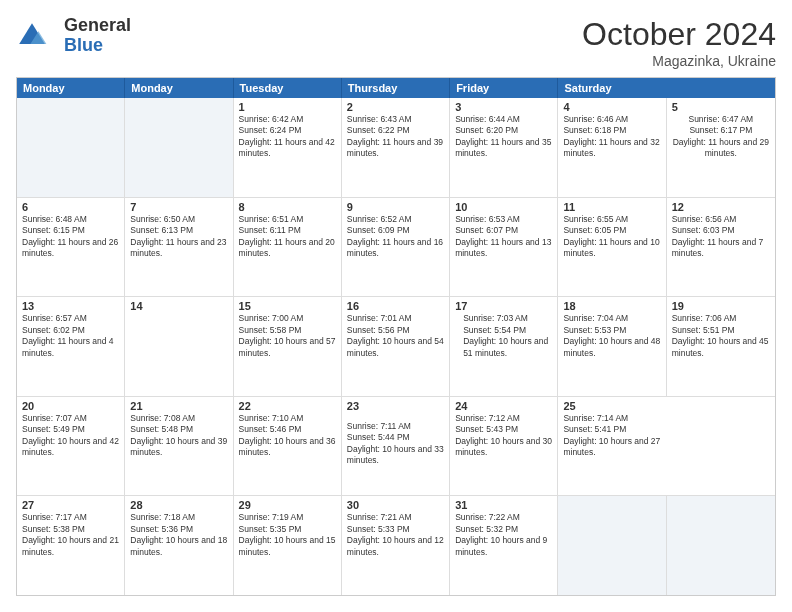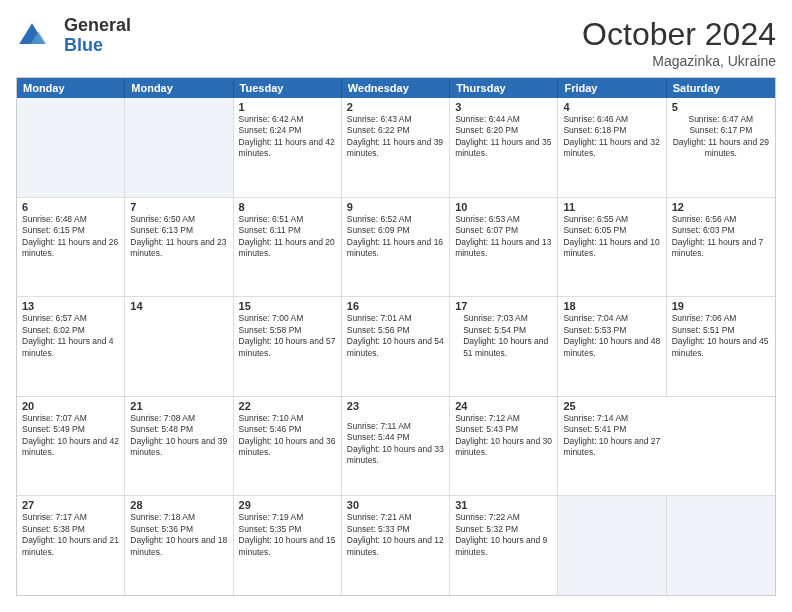--- a/index.html
+++ b/index.html
@@ -134,21 +134,20 @@
       <div class="month-title">October 2024</div>
       <div class="location">Magazinka, Ukraine</div>
     </div>
   </div>
 
   <div class="calendar">
     <div class="cal-header" id="cal-header">
         <div class="cal-header-cell">Monday</div>
         <div class="cal-header-cell">Monday</div>
         <div class="cal-header-cell">Tuesday</div>
-        <div class="cal-header-cell">Wednesday</div>
         <div class="cal-header-cell">Thursday</div>
         <div class="cal-header-cell">Friday</div>
         <div class="cal-header-cell">Saturday</div>
       </div>
     <div class="cal-body" id="cal-body">
         <div class="cal-row">
           <div class="cal-cell shaded"></div>
           <div class="cal-cell shaded"></div>
           <div class="cal-cell">
             <span class="day-num">1</span>

